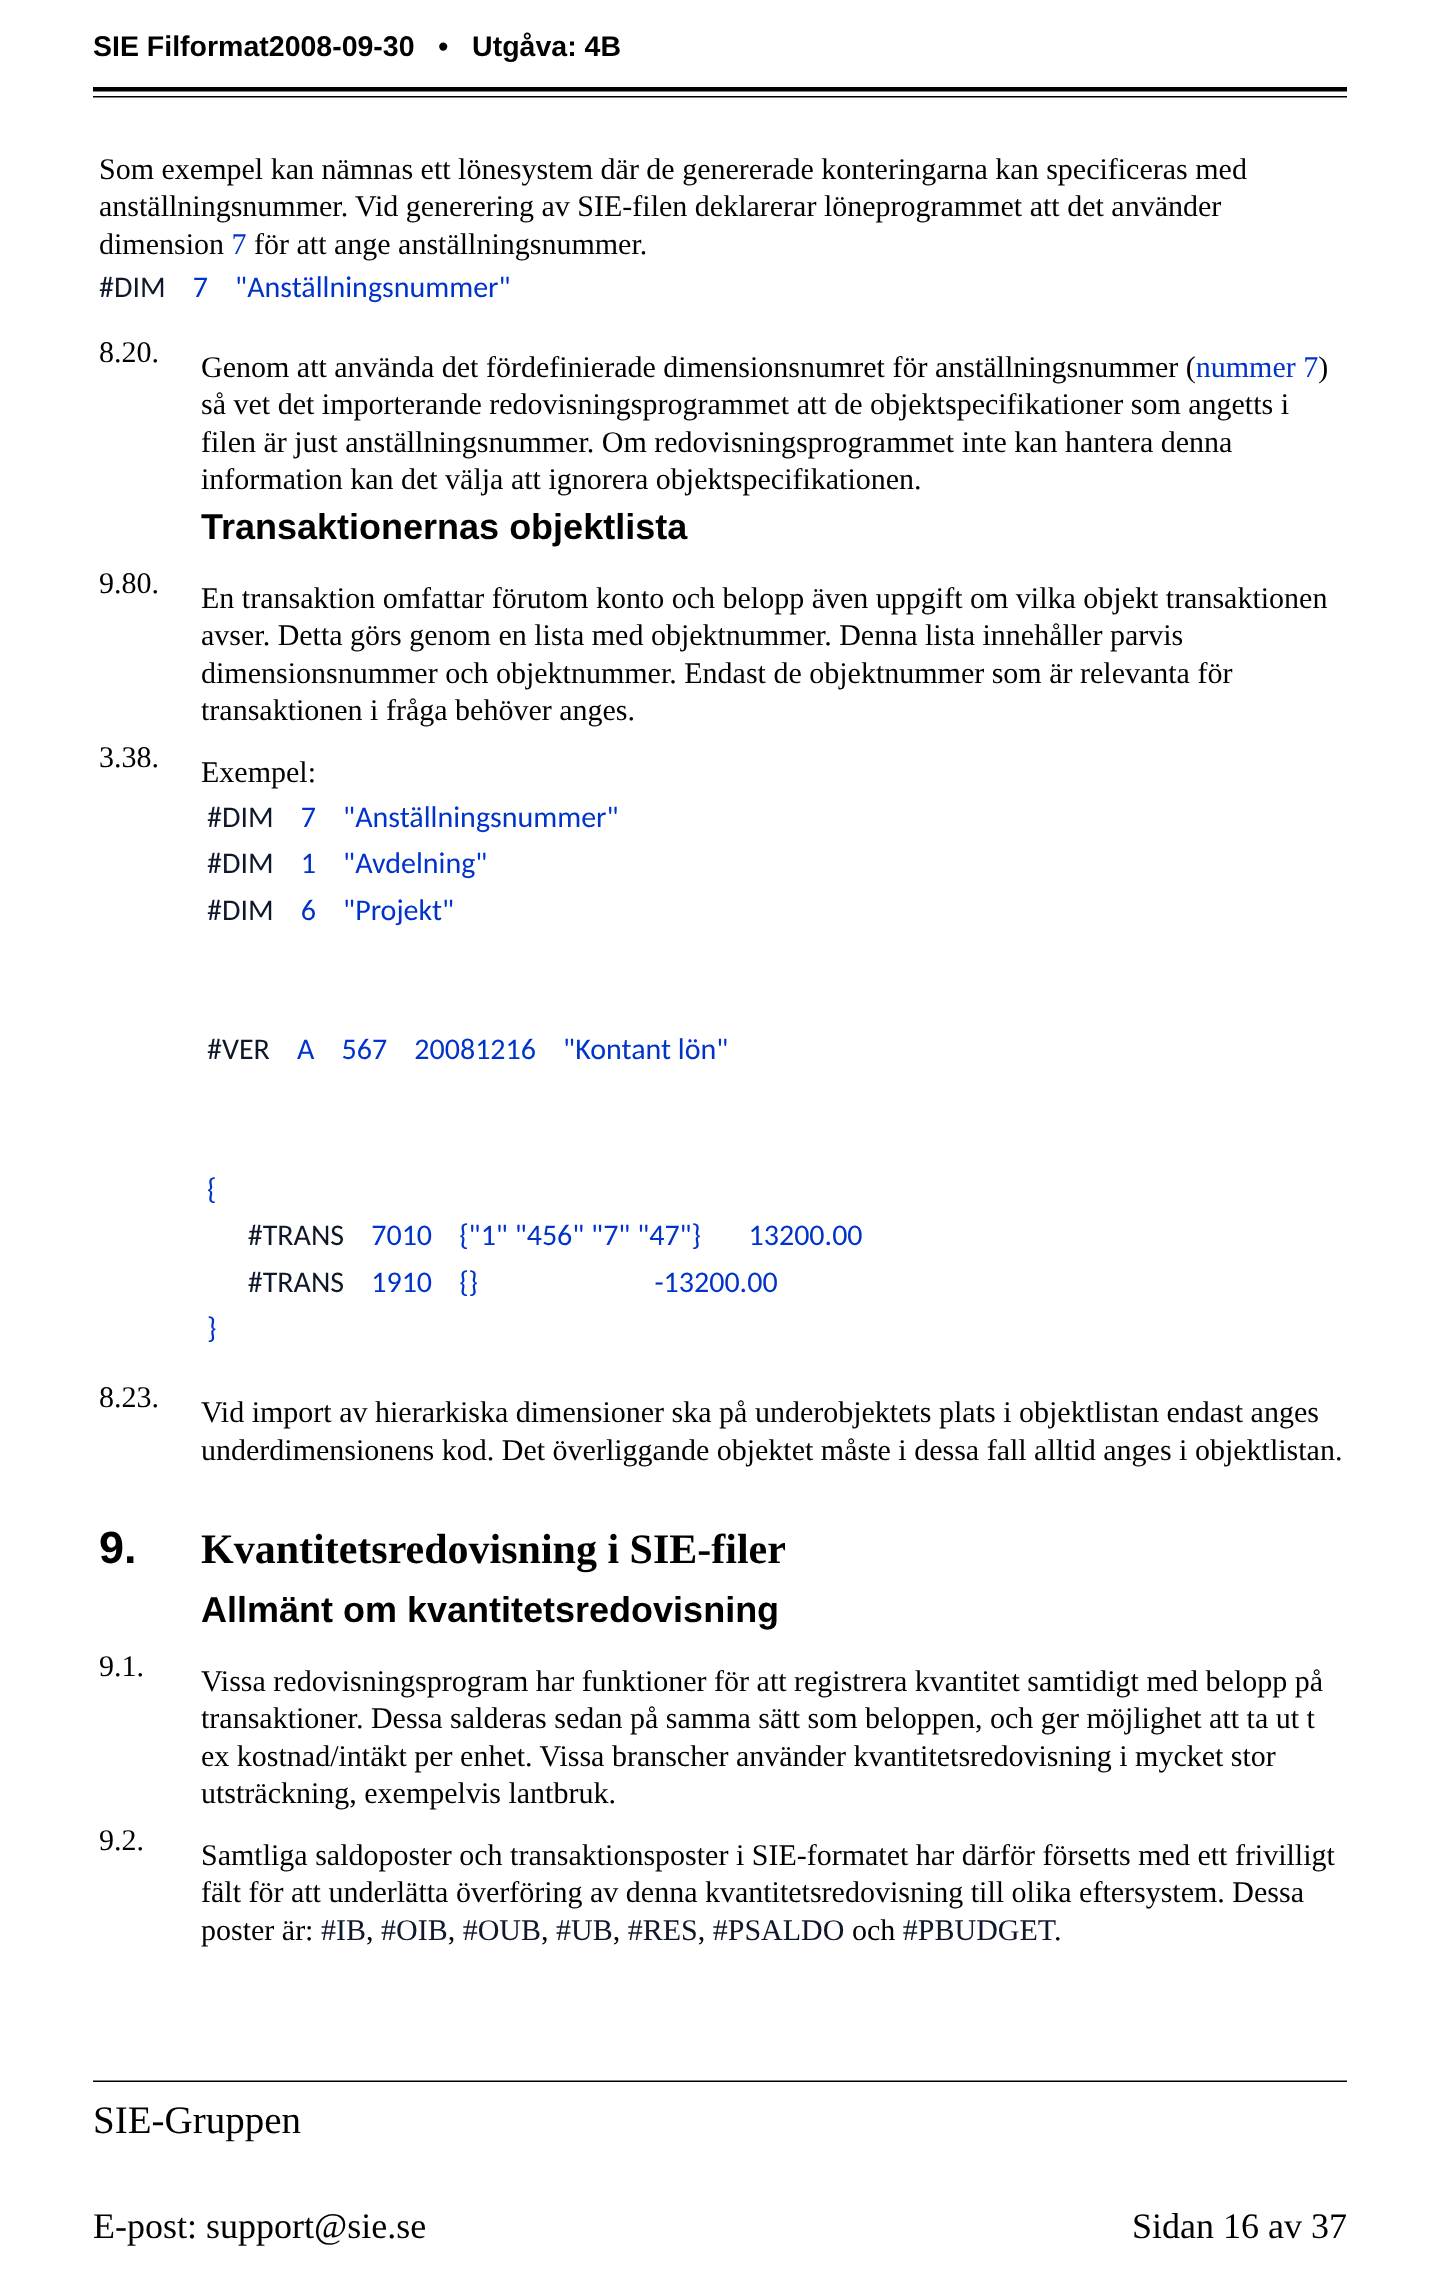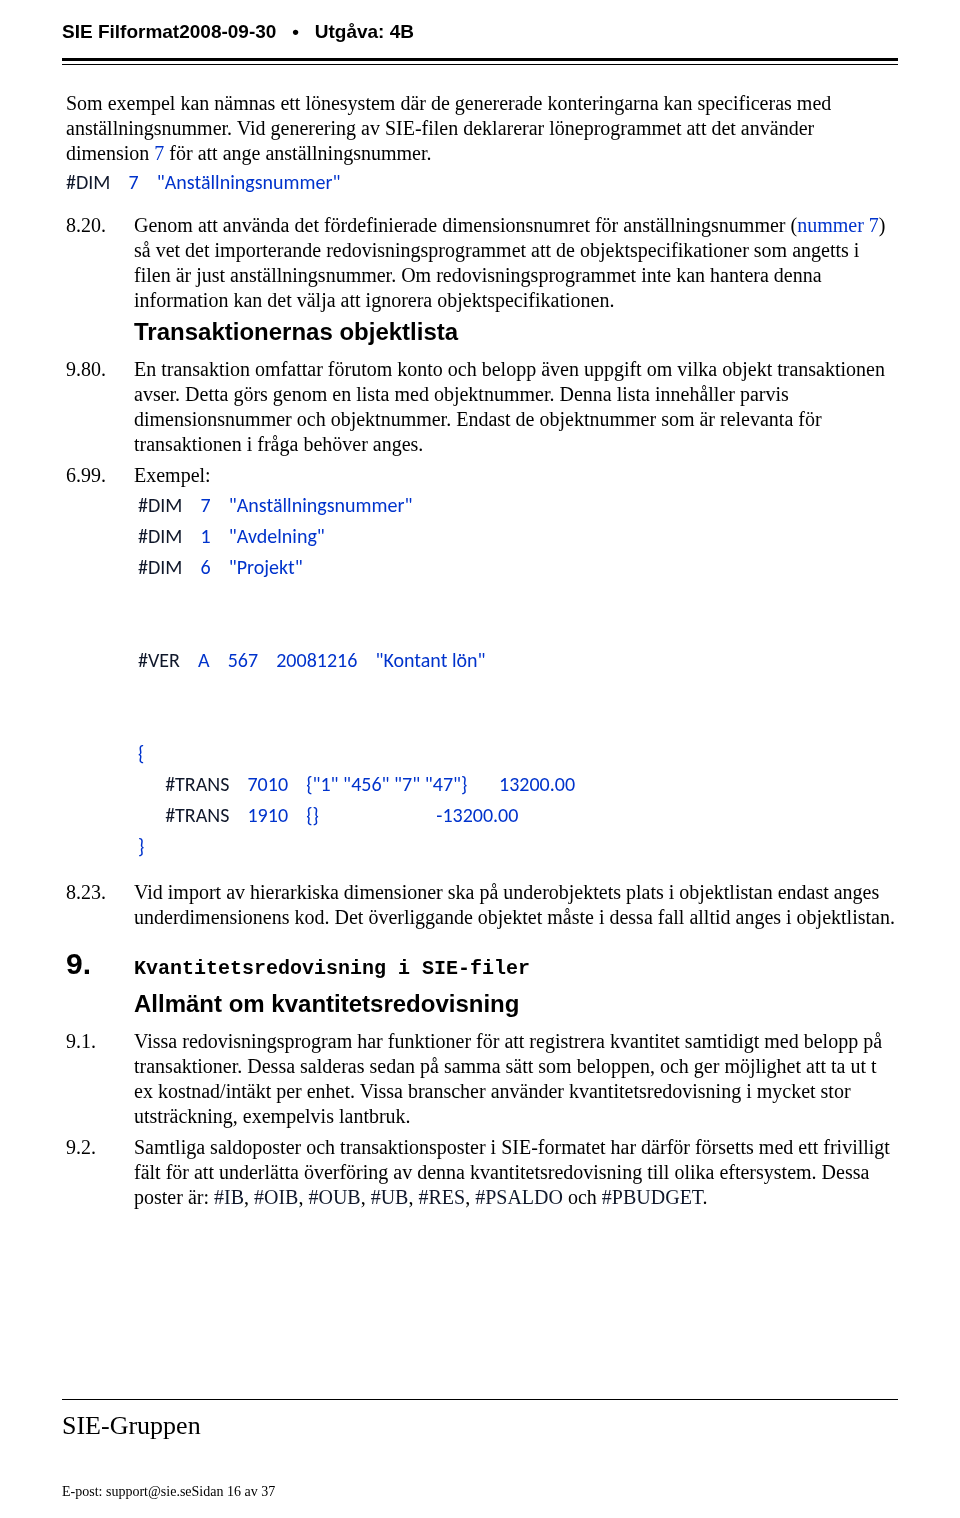--- a/index.html
+++ b/index.html
@@ -26,42 +26,42 @@
   .hr-thin  { border: none; border-top: 1.5px solid #000; margin-top: 3px; margin-bottom: 26px; }
   .content { padding-left: 4px; }
   .item {
     display: flex;
     margin-bottom: 4px;
   }
   .num {
     flex: 0 0 68px;
     min-width: 68px;
   }
-  .txt { flex: 1; }
+  .txt { flex: 1; margin-top: 10px; }
   .txt p { margin-bottom: 2px; }
   .monoline {
     margin-top: 4px;
     margin-bottom: 14px;
     font-family: Calibri, Arial, sans-serif;
     font-size: 20px;
     white-space: pre;
   }
   .red { color: #0f172a; text-align: right; }
   .blue { color: #0033cc; }
   .subhead {
     font-family: Arial, Helvetica, sans-serif;
     font-weight: bold;
     font-size: 24px;
     margin-top: 4px;
     margin-bottom: 6px;
   }
   .h2 {
-    font-family: Liberation Mono, monospace;
+    font-family: Liberation Serif, serif;
     font-weight: bold;
-    font-size: 20px;
+    font-size: 28px;
     margin-top: 20px;
     margin-bottom: 8px;
   }
   .num-h2 {
     flex: 0 0 68px;
     min-width: 68px;
     font-family: Arial, Helvetica, sans-serif;
     font-weight: bold;
     font-size: 30px;
   }
@@ -75,21 +75,21 @@
   }
   .bullet { font-family: Arial, sans-serif; }
   .footer {
     position: absolute;
     bottom: 18px;
     left: 62px;
     right: 62px;
   }
   .footer-hr { border: none; border-top: 1.5px solid #000; margin-bottom: 10px; }
   .footer-line1 { font-size: 26px; margin-bottom: 36px; }
-  .footer-line2 { display: flex; font-size: 14px; margin-top: 40px; }
+  .footer-line2 { display: flex; justify-content: space-between; font-size: 24px; margin-top: 40px; }
 </style>
 </head>
 <body>
 
 <div class="header">
   <div>SIE Filformat</div>
   <div class="header-right">
     <span>2008-09-30</span>
     &nbsp;&nbsp;<span class="bullet">•</span>&nbsp;&nbsp;
     <span>Utgåva: 4B</span>
@@ -120,21 +120,21 @@
   </div>
 
   <div class="item">
     <div class="num">9.80.</div>
     <div class="txt">
       <p>En transaktion omfattar förutom konto och belopp även uppgift om vilka objekt transaktionen avser. Detta görs genom en lista med objektnummer. Denna lista innehåller parvis dimensionsnummer och objektnummer. Endast de objektnummer som är relevanta för transaktionen i fråga behöver anges.</p>
     </div>
   </div>
 
   <div class="item" style="margin-bottom:0">
-    <div class="num">6.99.</div>
+    <div class="num">3.38.</div>
     <div class="txt">
       <p>Exempel:</p>
     </div>
   </div>
 
   <div class="codeblock"><span class="red">#DIM</span>    <span class="blue">7</span>    <span class="blue">"Anställningsnummer"</span>
 <span class="red">#DIM</span>    <span class="blue">1</span>    <span class="blue">"Avdelning"</span>
 <span class="red">#DIM</span>    <span class="blue">6</span>    <span class="blue">"Projekt"</span>
 
 

